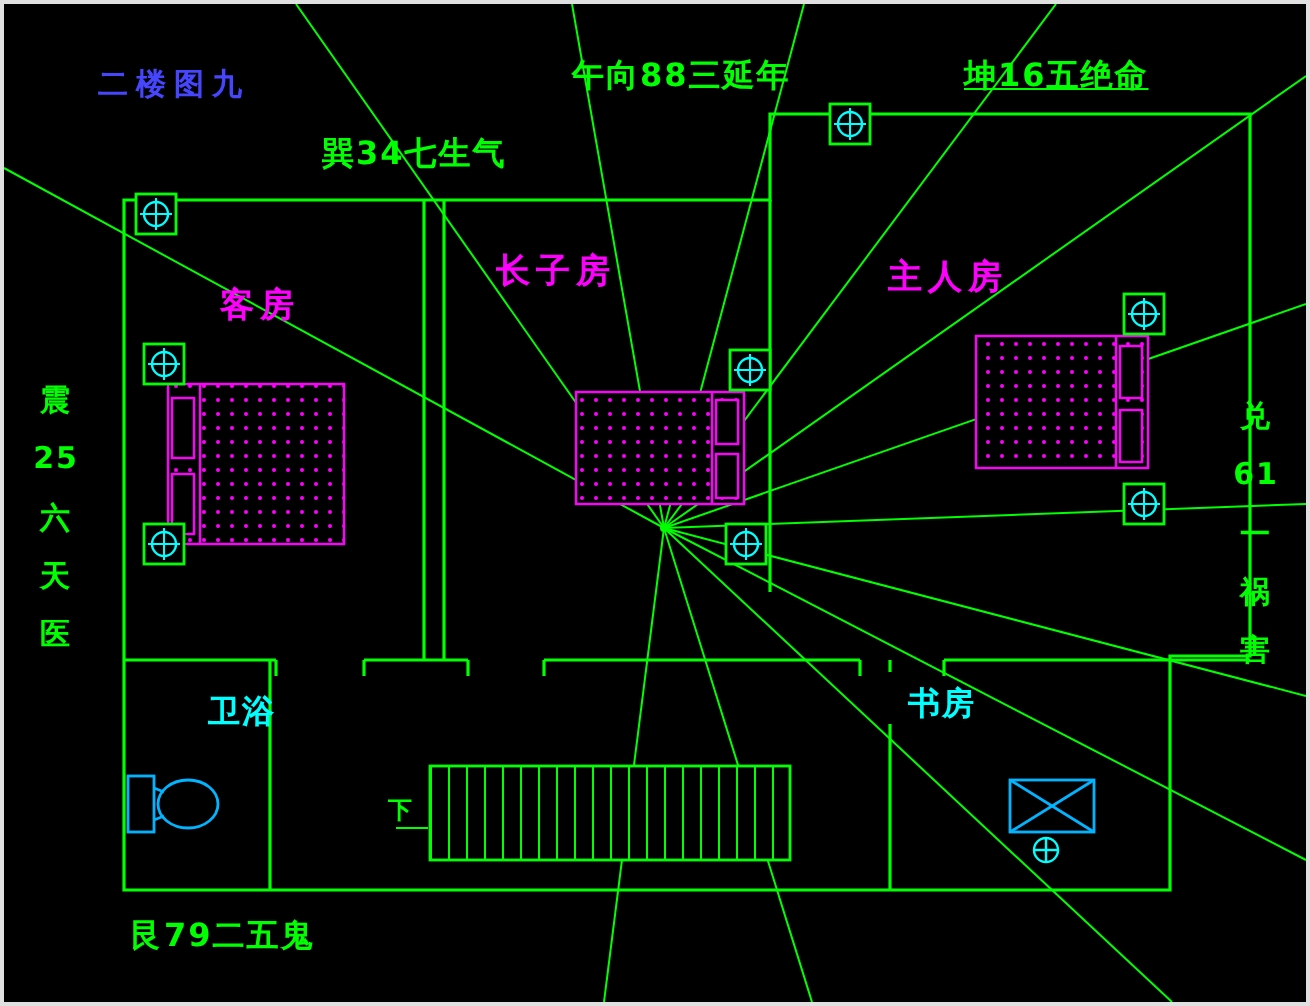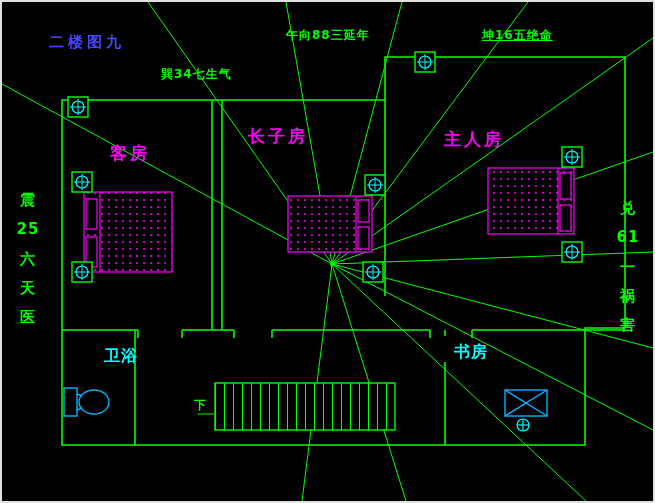--- a/index.html
+++ b/index.html
@@ -10,21 +10,21 @@
     border:2px solid #e0e0e0;
     box-sizing:border-box;
     overflow:hidden;
     font-family:"DejaVu Sans", sans-serif;
     margin:0 auto;
   }
   .stage svg { position:absolute; left:0; top:0; }
   .lbl {
     position:absolute;
     color:#00ff00;
-    font-size:12px;
+    font-size:16px;
     font-weight:bold;
     letter-spacing:1px;
     white-space:pre-line;
     line-height:1.2;
   }
   .blue  { color:#4646ff; }
   .room  { color:#ff00ff; font-size:17px; letter-spacing:3px; }
   .cyan  { color:#00ffff; font-size:16px; letter-spacing:1px; }
   .tiny  { font-size:12px; }
   .vert  { text-align:center; width:28px; line-height:1.95; font-size:15px; }
@@ -162,20 +162,21 @@
 六
 天
 医</div>
 
   <div class="lbl vert" style="left:612px; top:192px;">兑
 61
 一
 祸
 害</div>
 
+  <div class="lbl" style="left:63px; top:456px;">艮79二五鬼</div>
 
 
 
   <div class="lbl room" style="left:108px; top:141px;">客房</div>
 
   <div class="lbl room" style="left:246px; top:124px;">长子房</div>
 
   <div class="lbl room" style="left:442px; top:127px;">主人房</div>
 
   <div class="lbl cyan" style="left:102px; top:344px;">卫浴</div>

